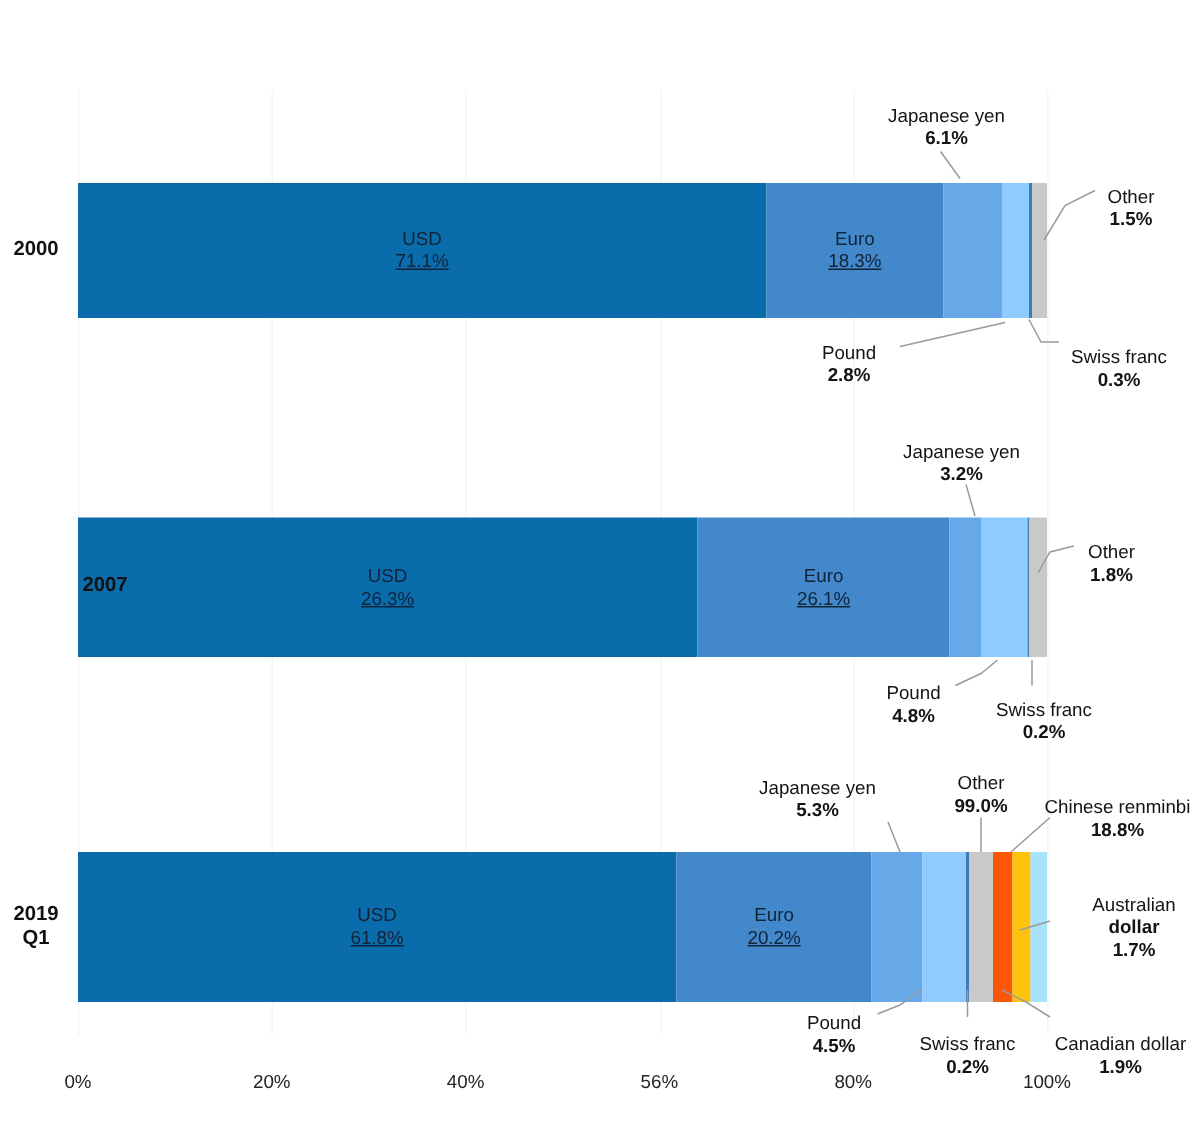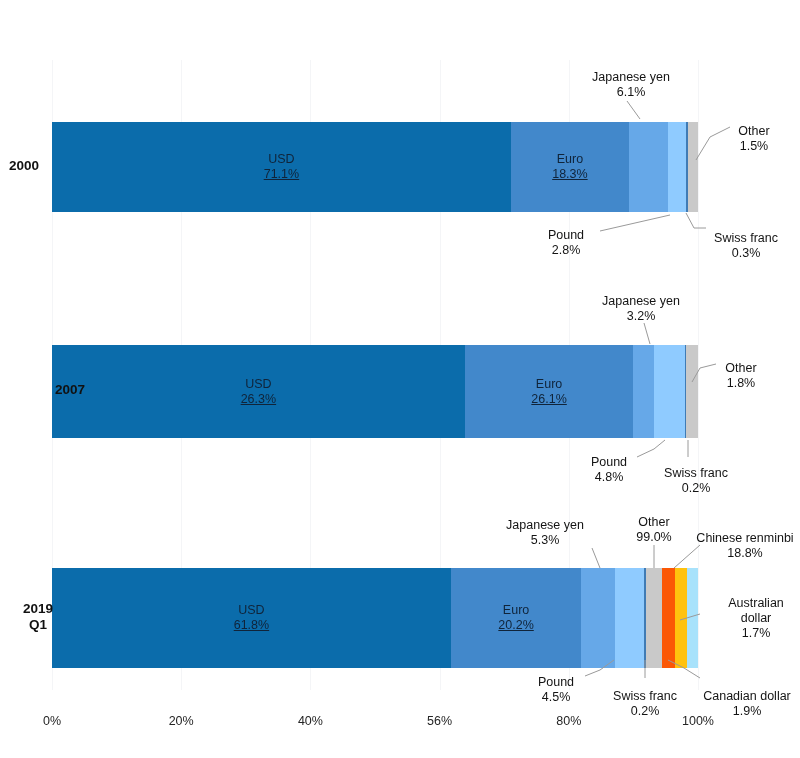--- a/index.html
+++ b/index.html
@@ -104,21 +104,21 @@
 
   
   .callout {
     position: absolute;
     font-size: 12.5px;
     line-height: 1.2;
     color: #141414;
     white-space: nowrap;
     text-align: center;
   }
-  .callout .pct { display: block; }
+  .callout .pct { display: block; font-weight: bold; }
 
   
   #leaders {
     position: absolute;
     left: 0;
     top: 0;
     width: 800px;
     height: 758px;
     pointer-events: none;
   }
@@ -189,21 +189,21 @@
       </div>
   </div>
 
   <div id="row-labels">
       <div class="row-label" style="top: 158px;">
         <div>2000</div>
       </div>
       <div class="row-label" style="top: 382px; padding-left: 46px;">
         <div>2007</div>
       </div>
-      <div class="row-label" style="top: 601px; padding-left: 14px;">
+      <div class="row-label" style="top: 601px;">
         <div>2019</div>
         <div>Q1</div>
       </div>
     </div>
   <div id="callouts">
       <div class="callout" style="left: 631px; top: 70px; transform: translateX(-50%);"><span>Japanese yen</span><span class="pct">6.1%</span></div>
       <div class="callout" style="left: 754px; top: 124px; transform: translateX(-50%);"><span>Other</span><span class="pct">1.5%</span></div>
       <div class="callout" style="left: 566px; top: 228px; transform: translateX(-50%);"><span>Pound</span><span class="pct">2.8%</span></div>
       <div class="callout" style="left: 746px; top: 231px; transform: translateX(-50%);"><span>Swiss franc</span><span class="pct">0.3%</span></div>
       <div class="callout" style="left: 641px; top: 294px; transform: translateX(-50%);"><span>Japanese yen</span><span class="pct">3.2%</span></div>

